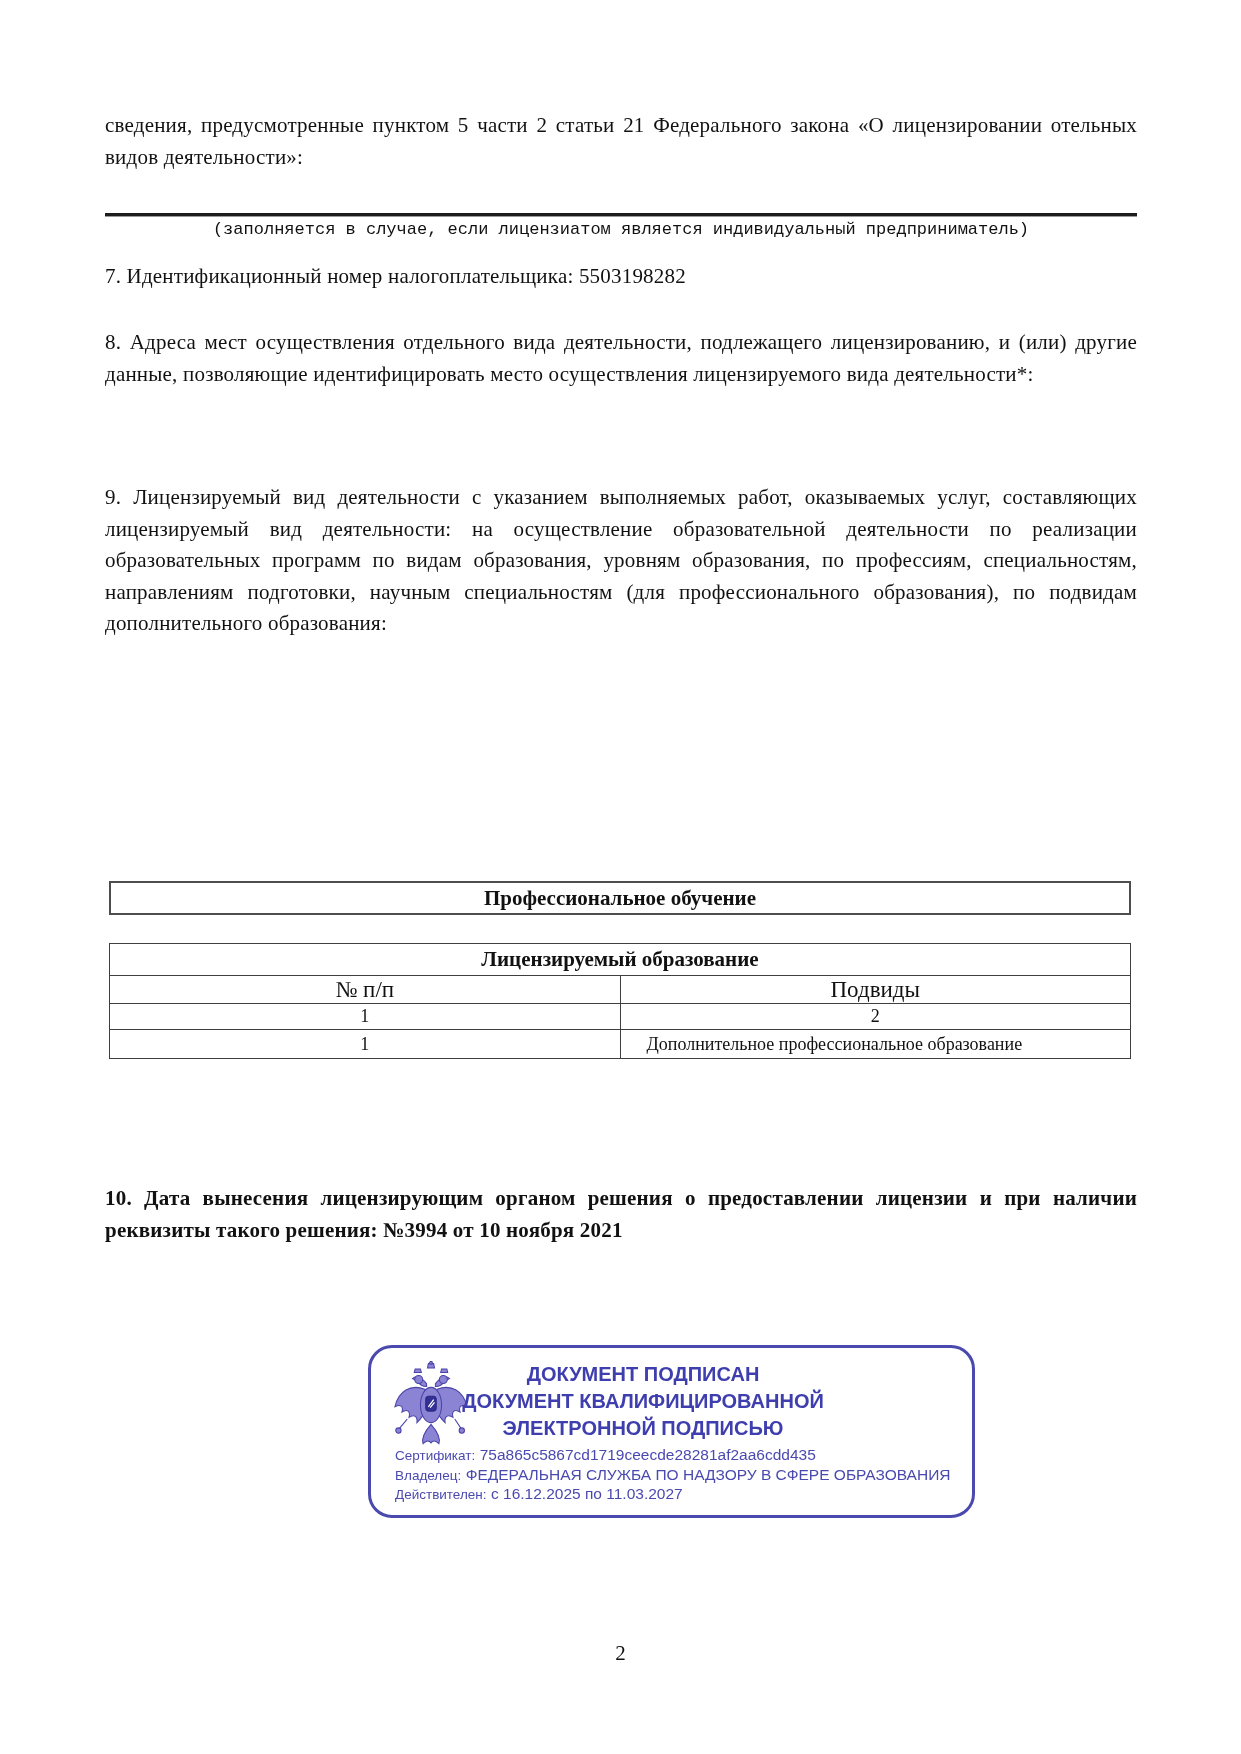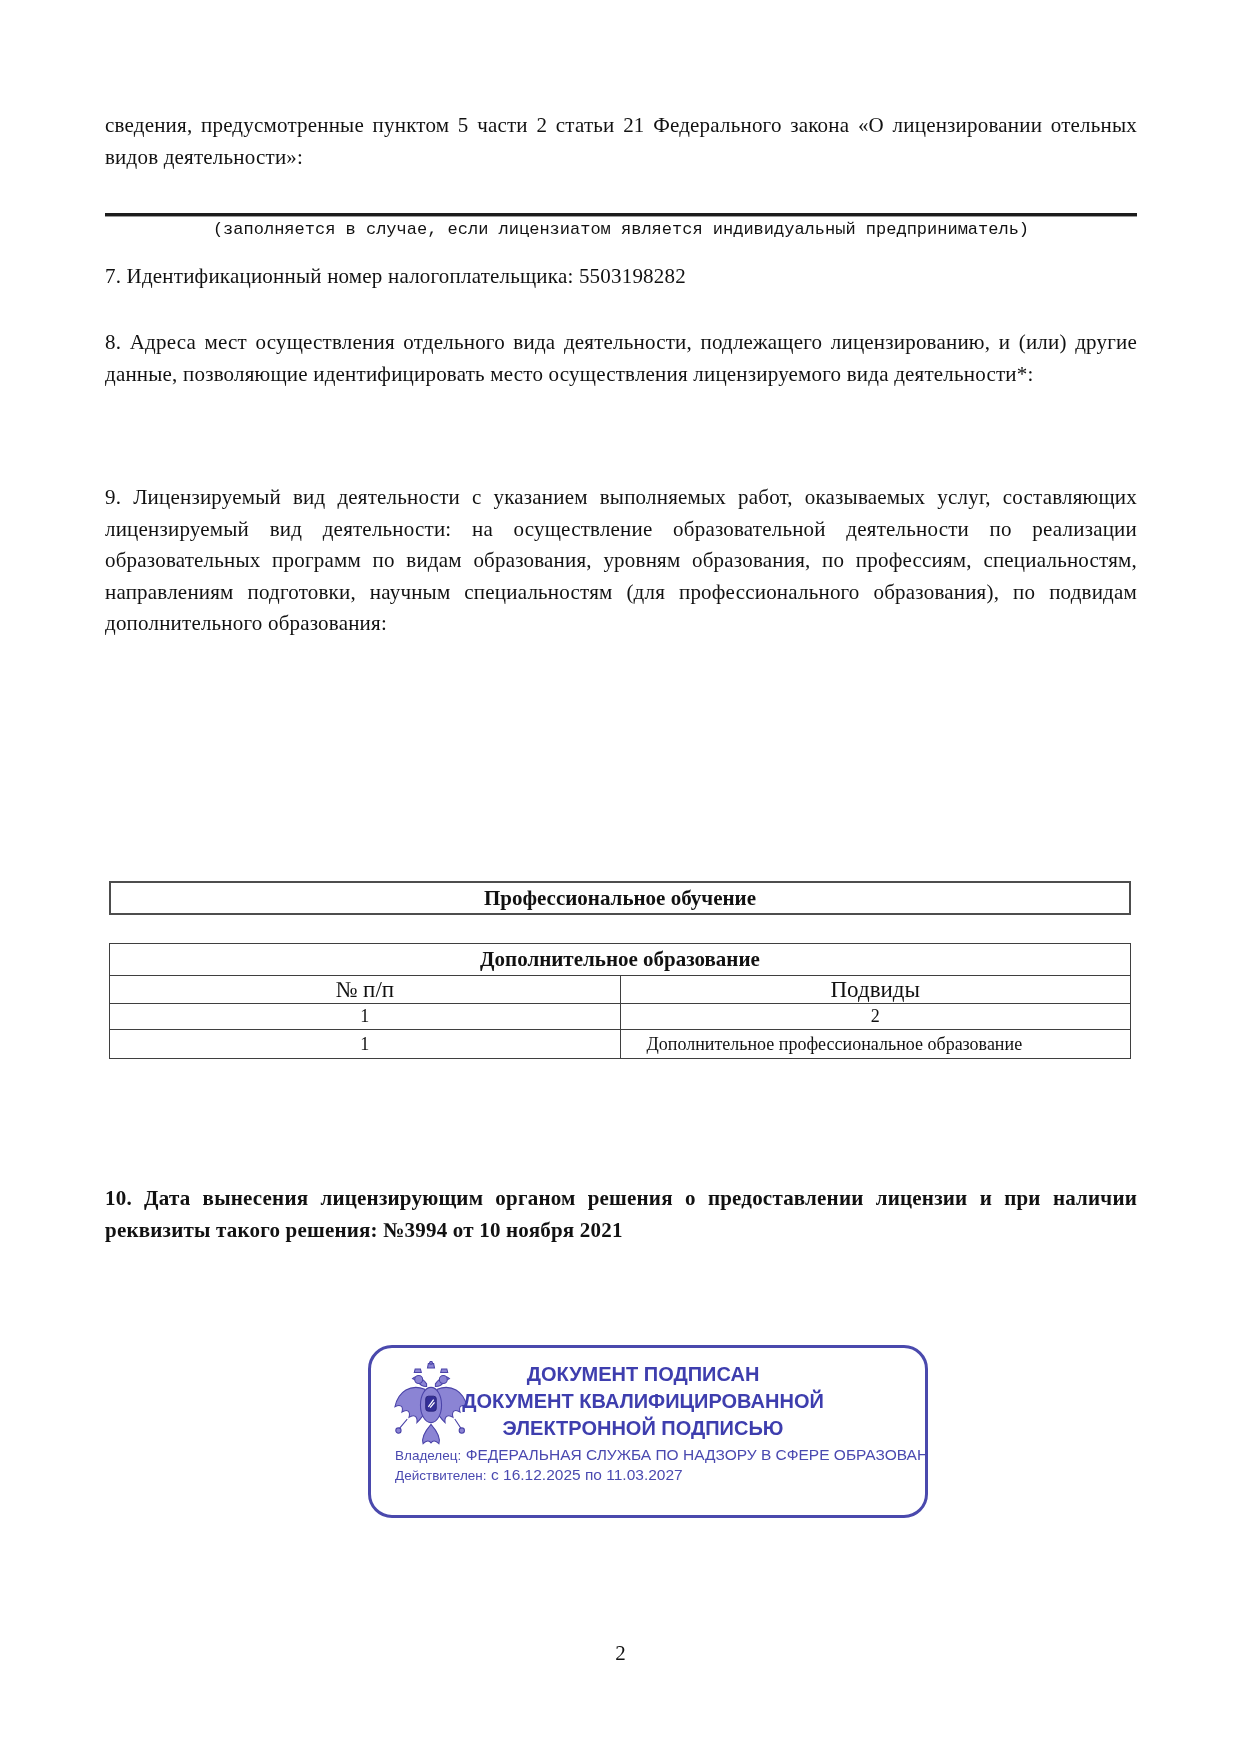--- a/index.html
+++ b/index.html
@@ -35,21 +35,21 @@
   }
   table.edu td{border:1.6px solid #3f3f3f;padding:0 6px;text-align:center;vertical-align:middle;}
   table.edu .t-title{font-weight:bold;font-size:21px;height:32px;}
   table.edu .t-head td{height:27px;font-size:23px;margin-top:35px;}
   table.edu .t-num td{height:25px;}
   table.edu .t-row td{height:28px;}
   table.edu .col-num{width:118px;}
   table.edu .cell-left{text-align:left;padding-left:26px;}
 
   .stamp{
-    position:absolute;left:368px;top:1345px;width:560px;height:173px;
+    position:absolute;left:368px;top:1345px;width:607px;height:173px;
     border:3px solid #4a49ad;border-radius:24px;box-sizing:border-box;
     overflow:hidden;background:#fff;
     font-family:"Liberation Sans","DejaVu Sans",sans-serif;color:#4a49b0;
   }
   .stamp-title{
     position:absolute;left:82px;top:13px;width:380px;text-align:center;
     font-weight:bold;font-size:20px;line-height:27px;color:#3e3eae;
   }
   .emblem{position:absolute;left:20px;top:13px;width:80px;height:88px;}
   .cert-block{position:absolute;left:24px;top:97px;width:560px;}
@@ -75,21 +75,21 @@
 
   <div class="body-text item9">9. Лицензируемый вид деятельности с указанием выполняемых работ, оказываемых услуг, составляющих лицензируемый вид деятельности: на осуществление образовательной деятельности по реализации образовательных программ по видам образования, уровням образования, по профессиям, специальностям, направлениям подготовки, научным специальностям (для профессионального образования), по подвидам дополнительного образования:</div>
 
   <div class="section-box">
     <span>Профессиональное обучение</span>
   </div>
 
   <table class="edu">
     <tbody>
         <tr class="t-title">
-      <td colspan="2">Дополнительное образование</td>
+      <td colspan="2">Лицензируемый образование</td>
     </tr>
     <tr class="t-head">
       <td class="col-num">№ п/п</td>
       <td>Подвиды</td>
     </tr>
     <tr class="t-num">
       <td class="col-num">1</td>
       <td>2</td>
     </tr>
     <tr class="t-row">
@@ -134,20 +134,24 @@
     </svg>
 
     <div class="stamp-title">
       <div>ДОКУМЕНТ ПОДПИСАН</div>
       <div>ДОКУМЕНТ КВАЛИФИЦИРОВАННОЙ</div>
       <div>ЭЛЕКТРОННОЙ ПОДПИСЬЮ</div>
     </div>
 
     <div class="cert-block">
       <div class="cert-row">
+        <span class="cert-label">Сертификат:</span>
+        <span class="cert-value">75a865c5867cd1719ceecde28281af2aa6cdd435</span>
+      </div>
+      <div class="cert-row">
         <span class="cert-label">Владелец:</span>
         <span class="cert-value">ФЕДЕРАЛЬНАЯ СЛУЖБА ПО НАДЗОРУ В СФЕРЕ ОБРАЗОВАНИЯ И НАУ</span>
       </div>
       <div class="cert-row">
         <span class="cert-label">Действителен:</span>
         <span class="cert-value">с 16.12.2025 по 11.03.2027</span>
       </div>
     </div>
   </div>
 

